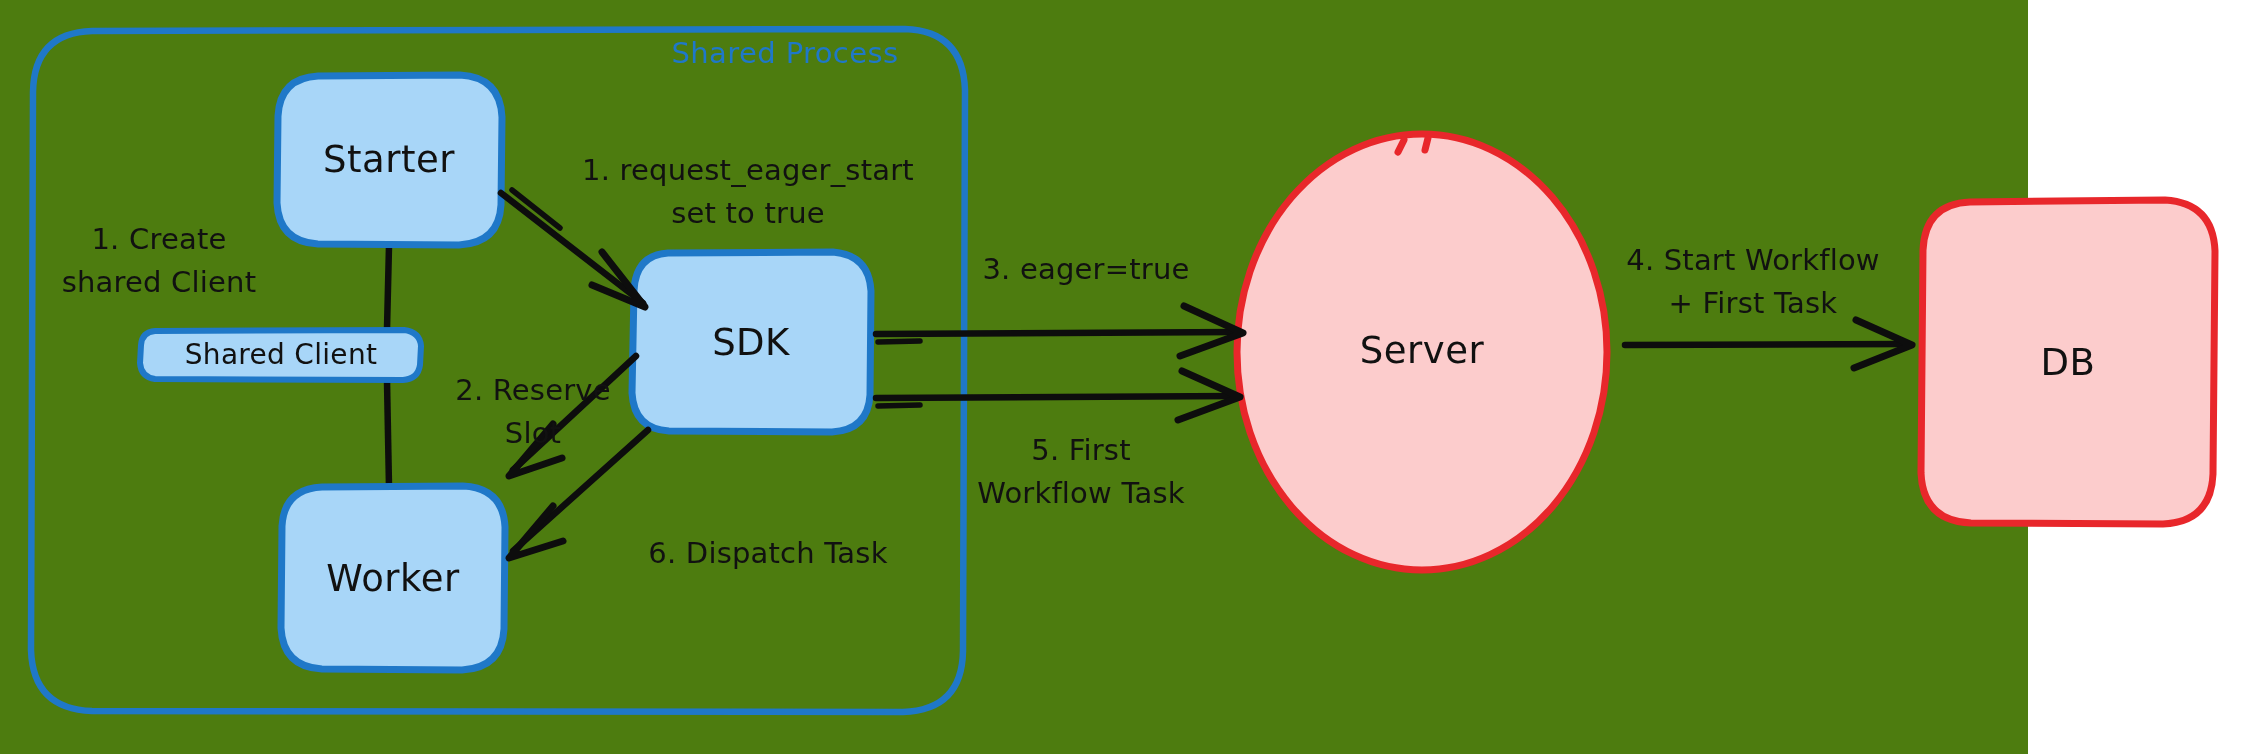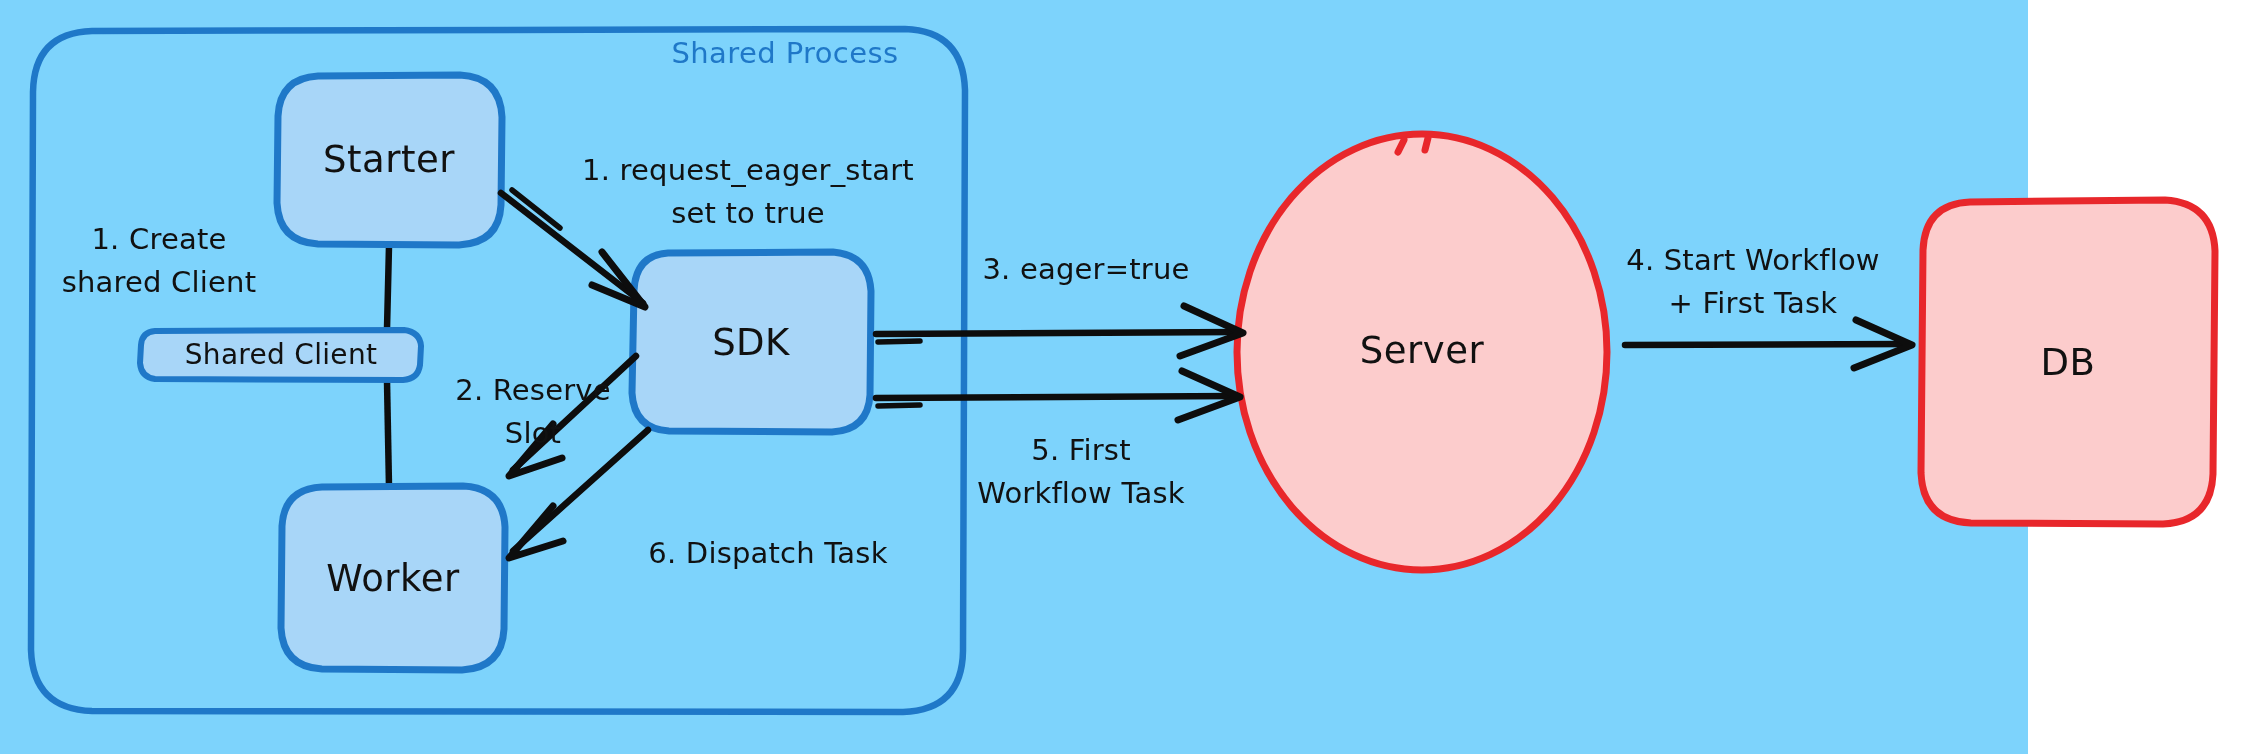--- a/index.html
+++ b/index.html
@@ -10,21 +10,21 @@
   body {
     width: 2248px;
     height: 754px;
     overflow: hidden;
     font-family: "DejaVu Sans", sans-serif;
   }
   #canvas {
     position: relative;
     width: 2028px;
     height: 754px;
-    background: #7dd3fc;
+    background: #4d7c0f;
   }
   svg#diagram {
     position: absolute;
     left: 0;
     top: 0;
     width: 2248px;
     height: 754px;
     display: block;
   }
   .node-fill-blue { fill: #a8d6f8; }

